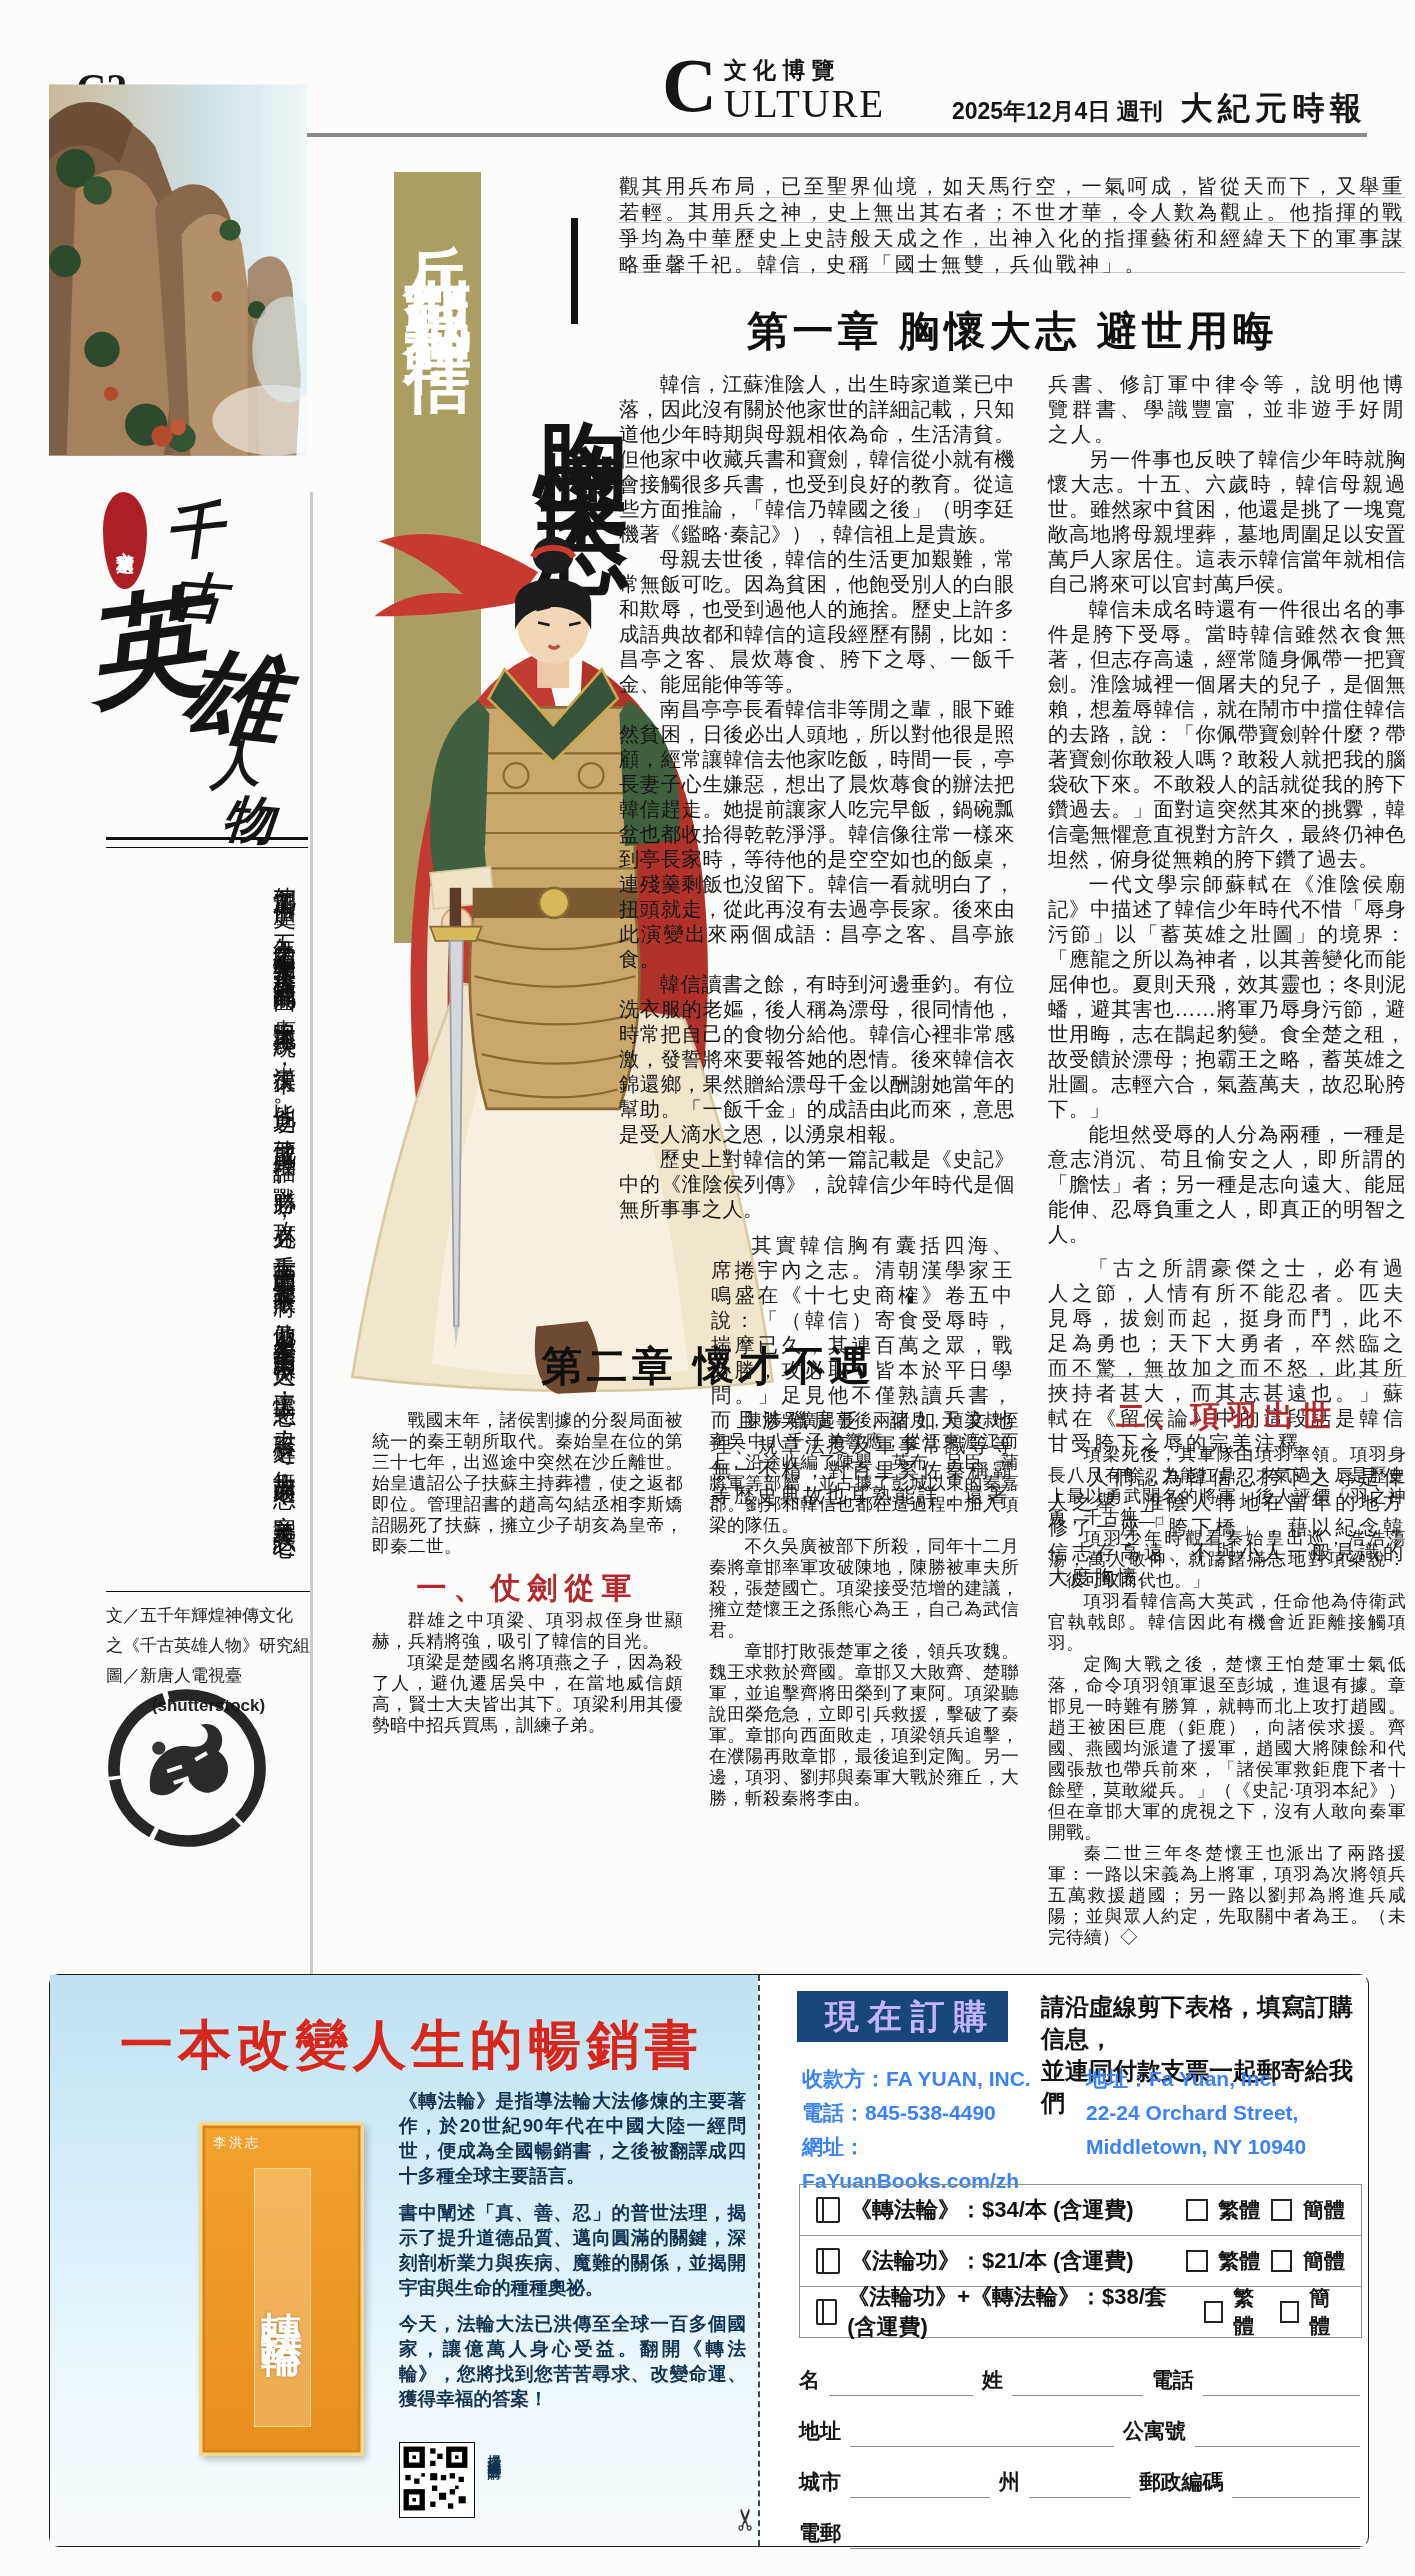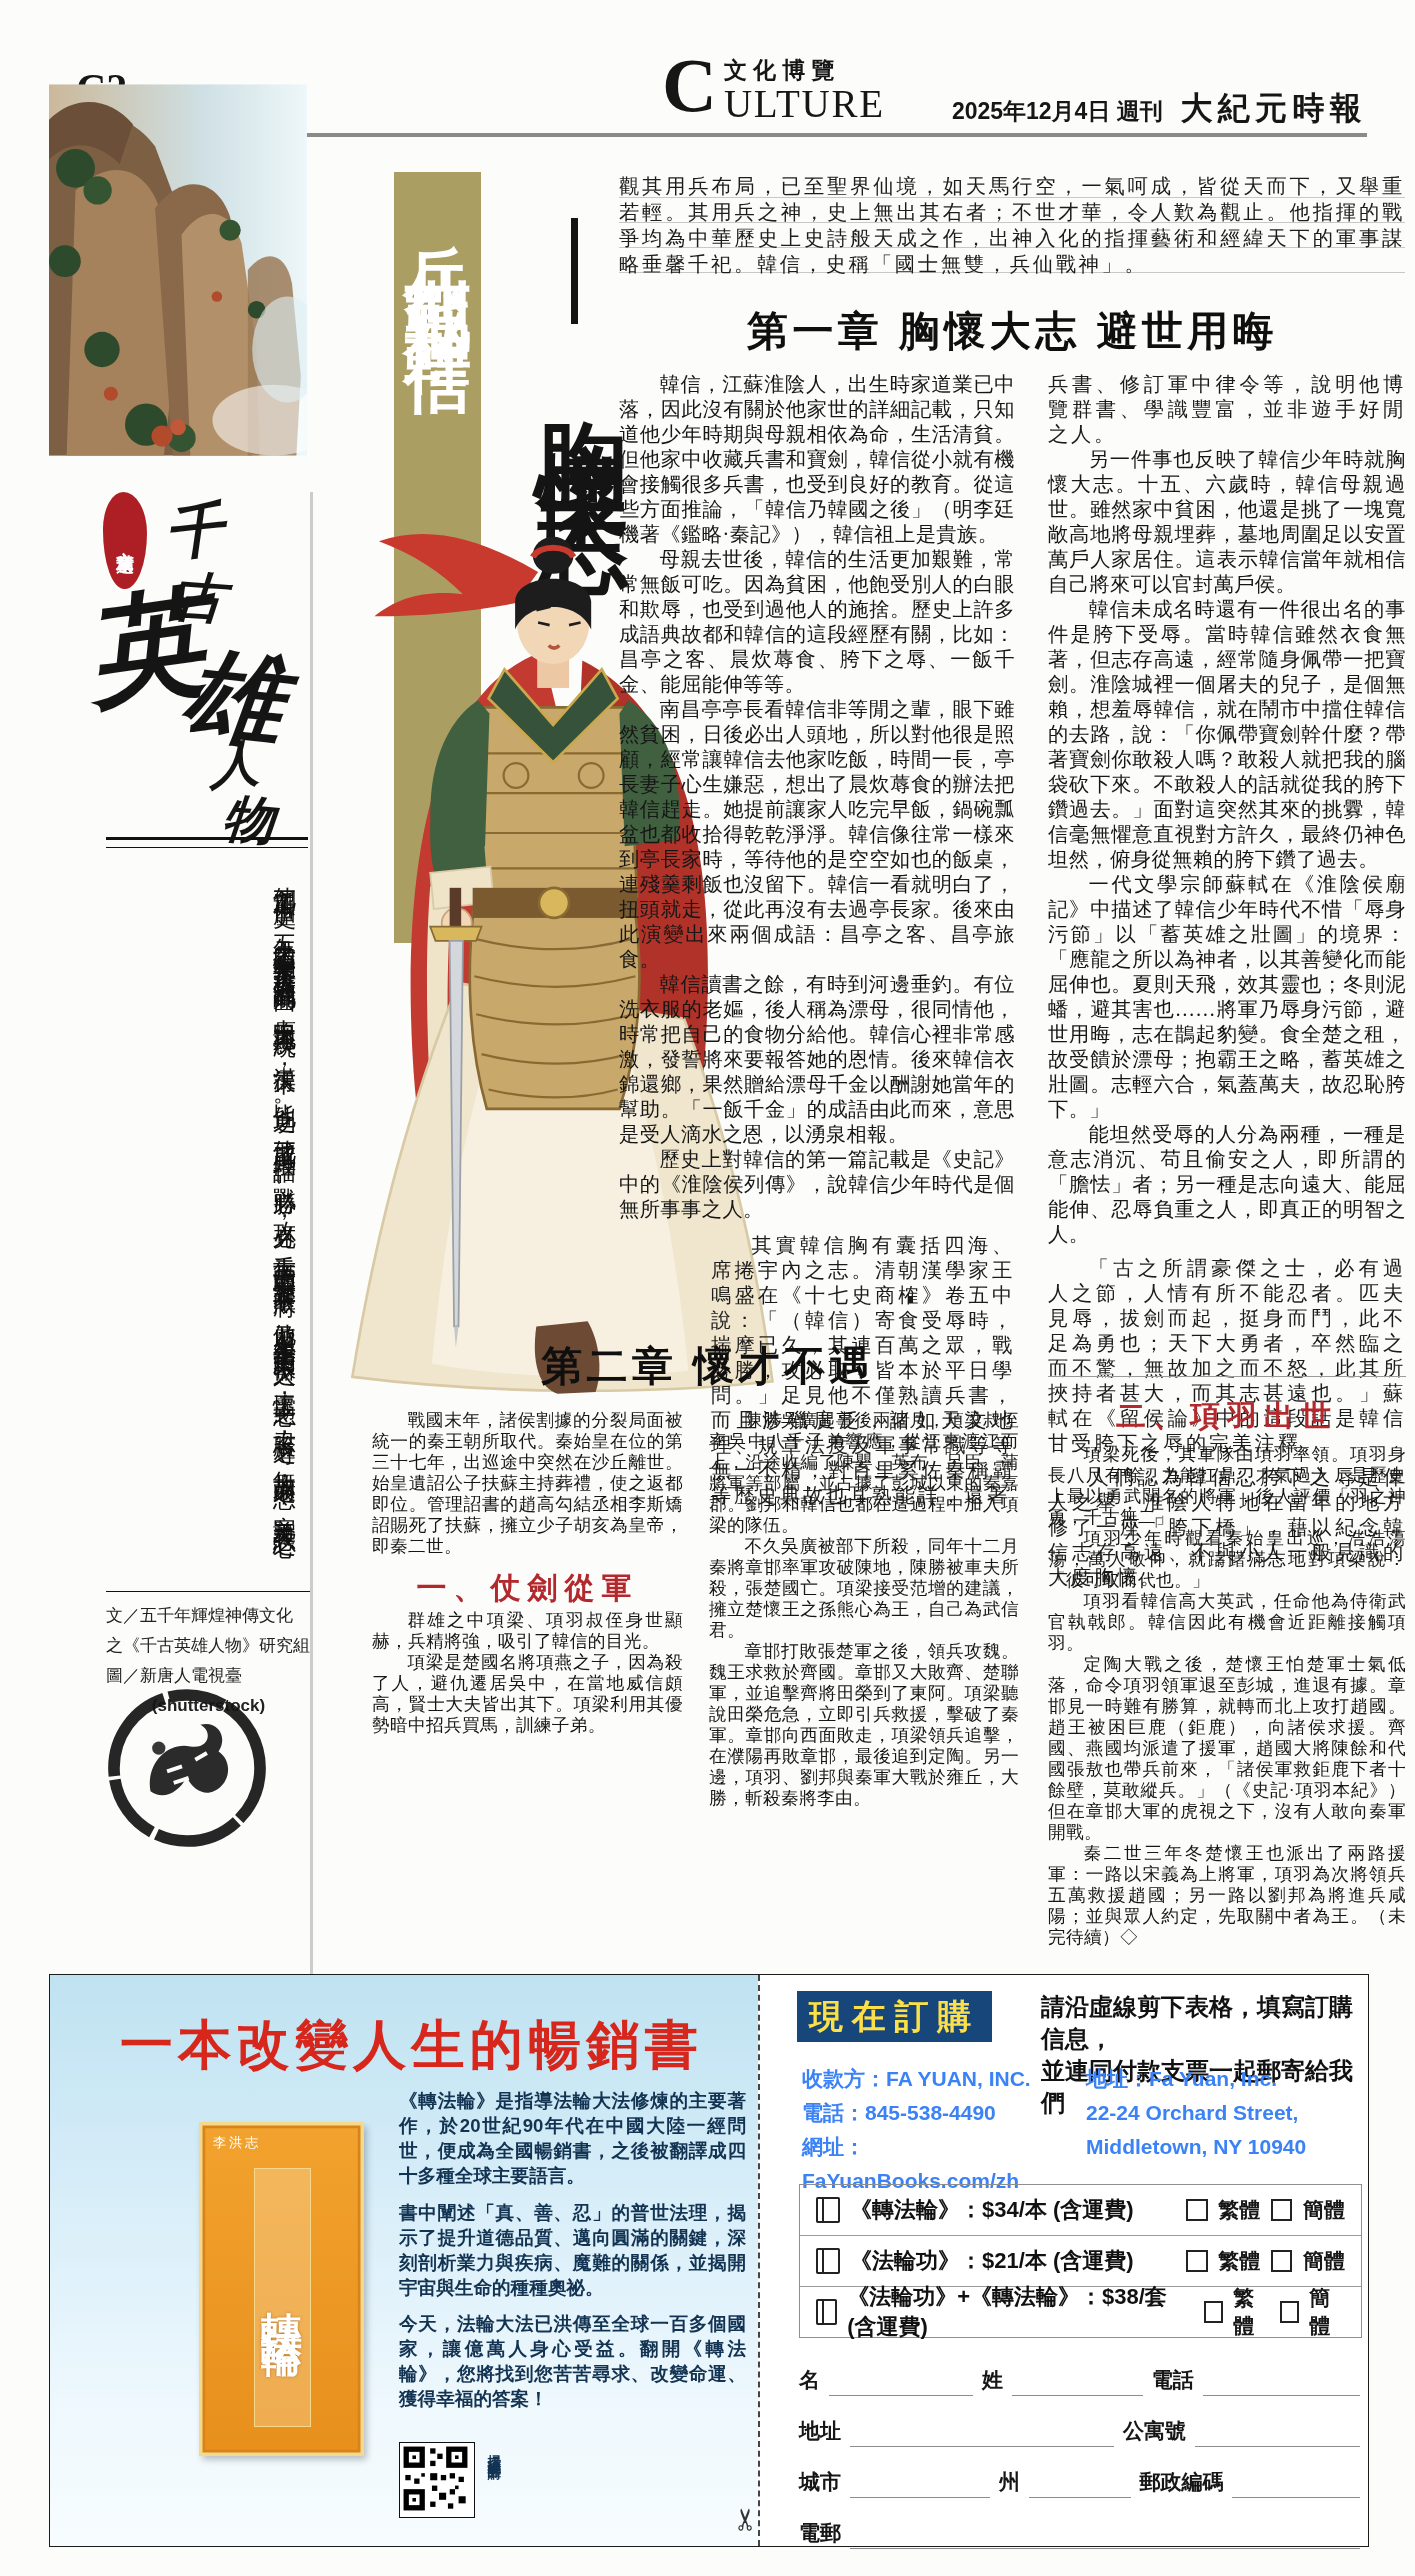--- a/index.html
+++ b/index.html
@@ -44,22 +44,22 @@
 
   
   .adbox{border:1.8px solid #1c1c1c;background:#fff;}
   .sky{background:linear-gradient(180deg,#bfe2f1 0%,#d8eef9 40%,#eef8fd 75%,#f7fcff 100%);}
   .adtitle{font-size:53px;font-weight:900;letter-spacing:5.3px;color:#d7271d;font-family:"Liberation Sans",sans-serif;}
   .bookcover{background:linear-gradient(180deg,#f2a22e,#e88f1c);box-shadow:inset 0 0 0 3.5px #f6d88a, inset 0 0 0 6.2px #d8821a, 2.7px 3.5px 7px rgba(0,0,0,.25);}
   .booktitle{color:#fff;font-size:41px;font-weight:700;letter-spacing:12.4px;text-shadow:0 0 2.7px rgba(120,60,0,.5);}
   .bookauthor{color:#fff;font-size:13.3px;letter-spacing:2.7px;}
   .desc p{margin:0 0 11.5px 0;font-size:18.6px;line-height:25px;text-align:justify;color:#123352;font-weight:700;font-family:"Liberation Sans",sans-serif;}
   .qrlabel{font-size:13.3px;letter-spacing:1.8px;color:#123352;font-weight:700;font-family:"Liberation Sans",sans-serif;}
-  .orderbtn{background:#17477a;color:#fde047;font-size:34px;font-weight:900;letter-spacing:8.8px;
-            display:flex;align-items:center;justify-content:center;font-family:"Liberation Sans",sans-serif;}
+  .orderbtn{background:#17477a;color:#c4b5fd;font-size:34px;font-weight:900;letter-spacing:8.8px;
+            display:flex;align-items:center;justify-content:center;font-family:"Liberation Sans",sans-serif;padding-left:16px;}
   .instr{font-size:24px;line-height:32px;font-weight:900;color:#111;font-family:"Liberation Sans",sans-serif;}
   .contact{font-size:21px;line-height:34px;font-weight:700;color:#3b82f6;font-family:"Liberation Sans",sans-serif;}
   .itemsbox{border:1.3px solid #8f8f8f;}
   .orow{display:flex;align-items:center;height:50px;padding:0 16px;gap:10.6px;}
   .orow + .orow{border-top:1.3px solid #9a9a9a;}
   .olabel{font-size:22px;font-weight:900;font-family:"Liberation Sans",sans-serif;color:#111;}
   .cb{display:inline-block;width:17.7px;height:17.7px;border:2.2px solid #222;background:#fff;}
   .cbb{display:inline-block;width:19.5px;height:22px;border:2.2px solid #222;border-radius:1.8px;position:relative;background:#fff;}
   .cbb i{position:absolute;left:3.5px;top:-1.8px;bottom:-1.8px;width:0;border-left:2.2px solid #222;}
   .cklabel{font-size:21px;font-weight:700;font-family:"Liberation Sans",sans-serif;}
@@ -261,21 +261,21 @@
   <div class="abs subhead" style="left:1048px;top:1396px;width:358px;">二、項羽出世</div>
 
   <div class="abs bodycol c2" style="left:1048px;top:1444px;width:358px;">
     <p>項梁死後，其軍隊由項羽率領。項羽身長八尺有餘，力能扛鼎，才氣過人，是歷史上最以勇武聞名的將軍，後人評價「羽之神勇，千古無二」。</p>
     <p>項羽少年時觀看秦始皇出巡，浩浩蕩蕩，萬人敬仰，就躊躇滿志地對項梁說：「彼可取而代也。」</p>
     <p>項羽看韓信高大英武，任命他為侍衛武官執戟郎。韓信因此有機會近距離接觸項羽。</p>
     <p>定陶大戰之後，楚懷王怕楚軍士氣低落，命令項羽領軍退至彭城，進退有據。章邯見一時難有勝算，就轉而北上攻打趙國。趙王被困巨鹿（鉅鹿），向諸侯求援。齊國、燕國均派遣了援軍，趙國大將陳餘和代國張敖也帶兵前來，「諸侯軍救鉅鹿下者十餘壁，莫敢縱兵。」（《史記·項羽本紀》）但在章邯大軍的虎視之下，沒有人敢向秦軍開戰。</p>
     <p>秦二世三年冬楚懷王也派出了兩路援軍：一路以宋義為上將軍，項羽為次將領兵五萬救援趙國；另一路以劉邦為將進兵咸陽；並與眾人約定，先取關中者為王。（未完待續）◇</p>
   </div>
 
-  <div class="abs adbox" style="left:49px;top:1974px;width:1318px;height:571px;">
+  <div class="abs adbox" style="left:49px;top:1974px;width:1318px;height:571px;border-radius:10px;">
 
     <div class="abs sky" style="left:0;top:0;width:708px;height:571px;">
       <div class="abs adtitle" style="left:34px;top:35px;width:655px;text-align:center;">一本改變人生的暢銷書</div>
 
       <div class="abs bookcover" style="left:149px;top:147px;width:165px;height:334px;">
         <span class="abs bookauthor" style="left:14px;top:12.4px;">李洪志</span>
         <div class="abs" style="left:55px;top:46px;width:55px;height:257px;background:rgba(255,244,214,0.28);border:1.8px solid #f6d88a;display:flex;align-items:center;justify-content:center;">
           <span class="vtext booktitle">轉法輪</span>
         </div>
       </div>

